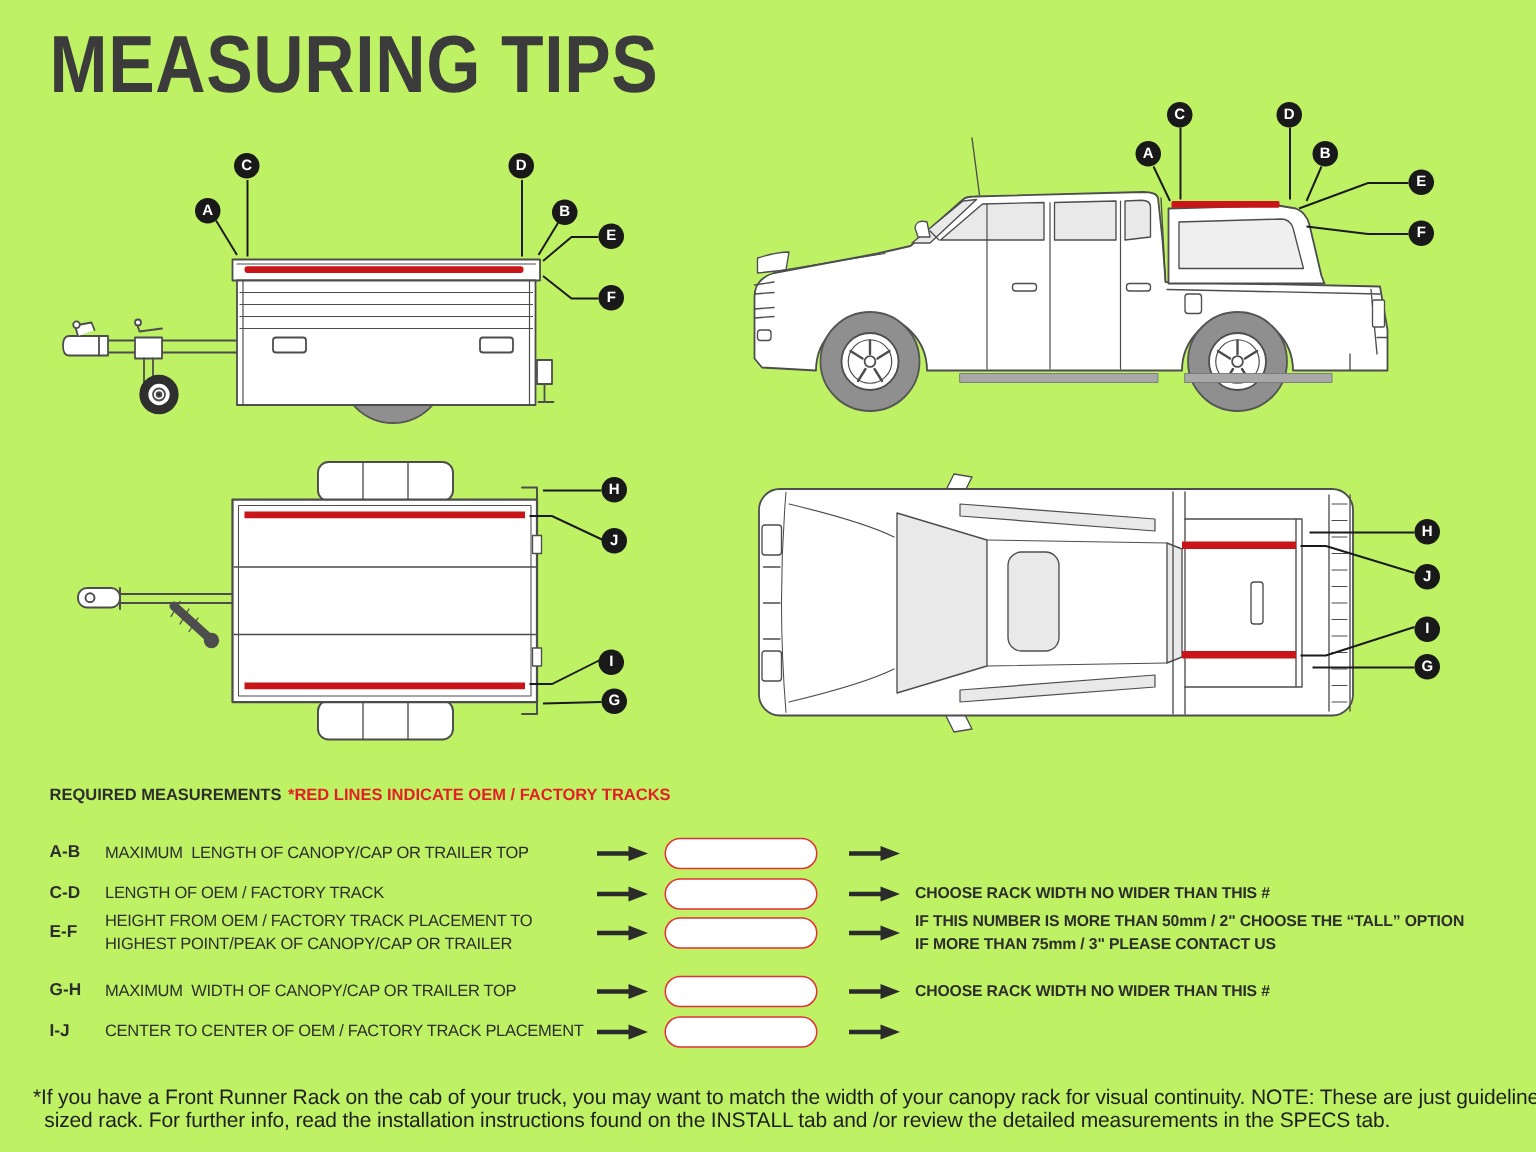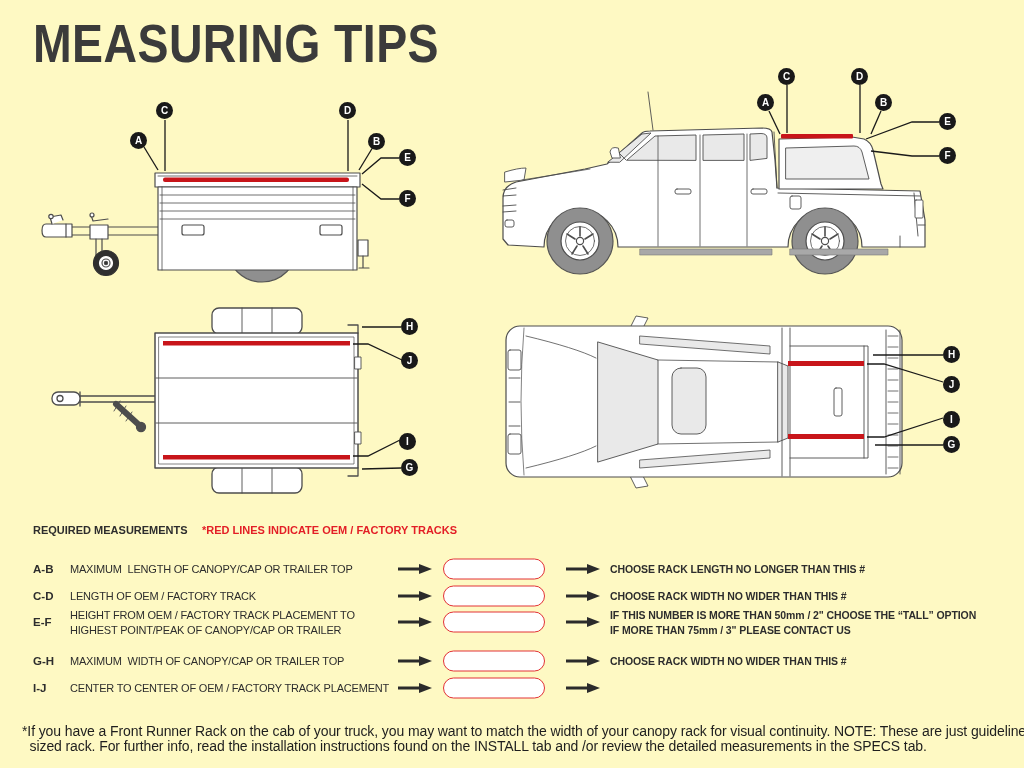--- a/index.html
+++ b/index.html
@@ -1,32 +1,32 @@
 <!DOCTYPE html>
 <html><head>
 <meta charset="utf-8">
 <style>
   html,body{margin:0;padding:0;background:#fff;}
-  #canvas{position:relative;width:1024px;height:768px;background:#fef9c3;overflow:hidden;
+  #canvas{position:relative;width:1024px;height:768px;background:#bef264;overflow:hidden;
           font-family:"Liberation Sans",sans-serif;}
   .abs{position:absolute;}
   
   #title{left:33px;top:16px;font-weight:bold;font-size:54px;line-height:54px;color:#3b3b3b;
          letter-spacing:.5px;transform:scaleX(.86);transform-origin:left top;white-space:pre;}
   #subtitle{left:460px;top:22px;font-weight:bold;font-size:13.5px;line-height:18px;color:#3b3b3b;
             white-space:pre;letter-spacing:-.1px;}
   
   .panel{position:absolute;}
   .panel svg{position:absolute;left:0;top:0;}
   .co{position:absolute;width:17px;height:17px;border-radius:50%;background:#191919;color:#fff;
       font-weight:bold;font-size:10px;line-height:17px;text-align:center;}
   
   #m-head{left:0;top:524px;width:1024px;height:13px;}
   #m-head .h1{position:absolute;left:33px;top:0;font-weight:bold;font-size:11px;line-height:13px;color:#2d2d2d;}
-  #m-head .h2{position:absolute;left:202px;top:0;font-weight:bold;font-size:11px;line-height:13px;color:#e31e26;}
+  #m-head .h2{position:absolute;left:192px;top:0;font-weight:bold;font-size:11px;line-height:13px;color:#e31e26;}
   .m-row{position:absolute;left:0;width:1024px;height:22px;}
   .m-id{position:absolute;left:33px;top:50%;transform:translateY(-50%);font-weight:bold;font-size:11.5px;
         line-height:13px;color:#2d2d2d;white-space:pre;}
   .m-label{position:absolute;left:70px;top:50%;transform:translateY(-50%);font-weight:normal;font-size:11px;
         line-height:14.5px;color:#2d2d2d;white-space:pre;letter-spacing:-.2px;}
   .m-arrow{position:absolute;top:50%;transform:translateY(-50%);}
   .m-arrow.a1{left:398px;}
   .m-arrow.a2{left:566px;}
   .m-input{position:absolute;left:443px;top:50%;transform:translateY(-50%);width:102px;height:21px;
         box-sizing:border-box;border:1.6px solid #e23237;border-radius:11px;background:#fff;
@@ -269,21 +269,20 @@
     <span class="m-label">MAXIMUM  LENGTH OF CANOPY/CAP OR TRAILER TOP</span>
     <svg class="m-arrow a1" width="34" height="12" viewBox="0 0 34 12">
         <line x1="0" y1="6" x2="23" y2="6" stroke="#2b2b2b" stroke-width="3"></line>
         <polygon points="21,1 34,6 21,11" fill="#2b2b2b"></polygon>
       </svg>
     <input class="m-input" type="text" value="" style="">
     <svg class="m-arrow a2" width="34" height="12" viewBox="0 0 34 12">
         <line x1="0" y1="6" x2="23" y2="6" stroke="#2b2b2b" stroke-width="3"></line>
         <polygon points="21,1 34,6 21,11" fill="#2b2b2b"></polygon>
       </svg>
-    <span class="m-guidance">CHOOSE RACK LENGTH NO LONGER THAN THIS #</span>
   </div>
 
   <div class="m-row" style="top:585px">
     <span class="m-id">C-D</span>
     <span class="m-label">LENGTH OF OEM / FACTORY TRACK</span>
     <svg class="m-arrow a1" width="34" height="12" viewBox="0 0 34 12">
         <line x1="0" y1="6" x2="23" y2="6" stroke="#2b2b2b" stroke-width="3"></line>
         <polygon points="21,1 34,6 21,11" fill="#2b2b2b"></polygon>
       </svg>
     <input class="m-input" type="text" value="" style="">

